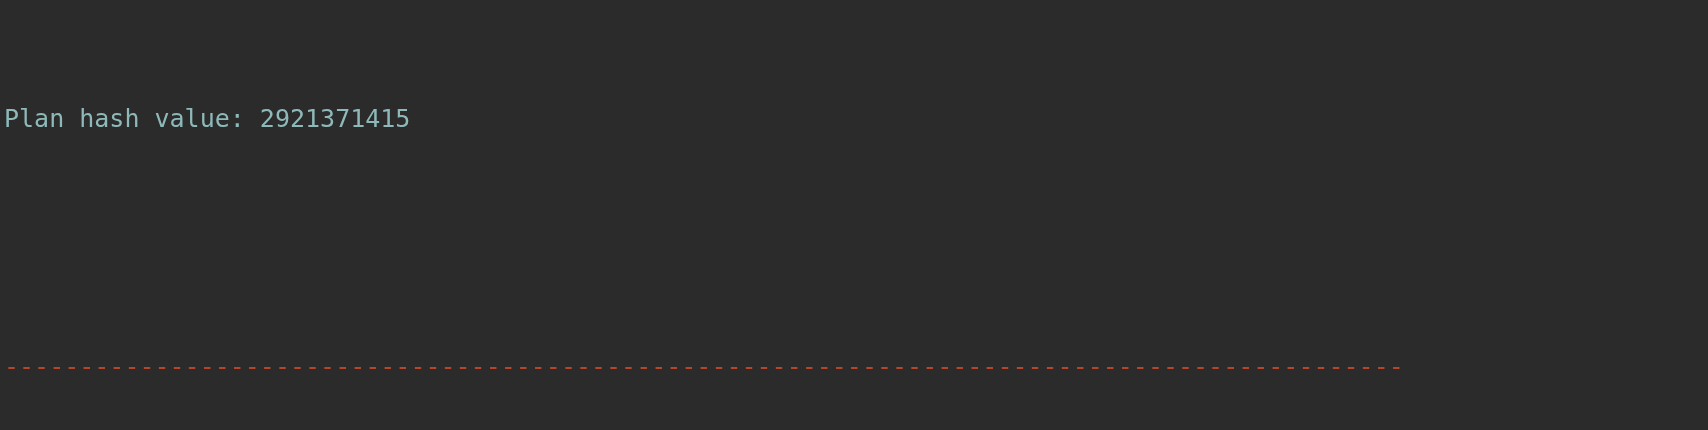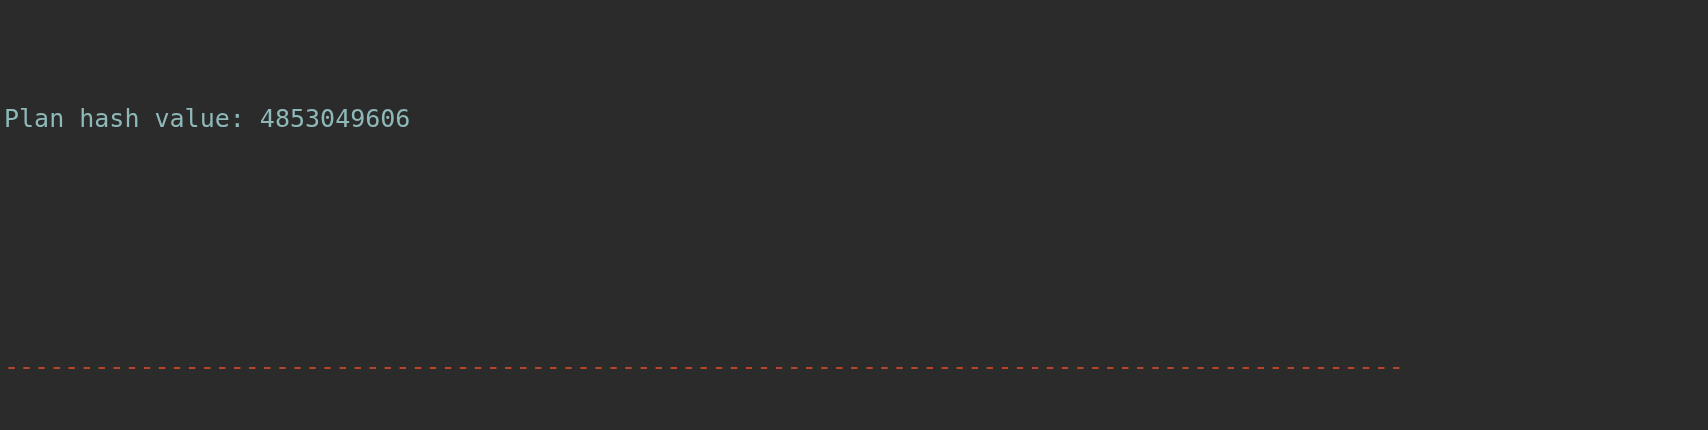--- a/index.html
+++ b/index.html
@@ -38,21 +38,21 @@
     white-space: pre;
     height: 31px;
     overflow: hidden;
   }
 </style>
 </head>
 <body>
 
 <div id="terminal">
 
-  <span class="plan-hash">Plan hash value: 4853049606</span>
+  <span class="plan-hash">Plan hash value: 2921371415</span>
 
   <span class="spacer"> </span>
 
   <span class="rule">---------------------------------------------------------------------------------------------</span>
 
   
 
   
 
   

